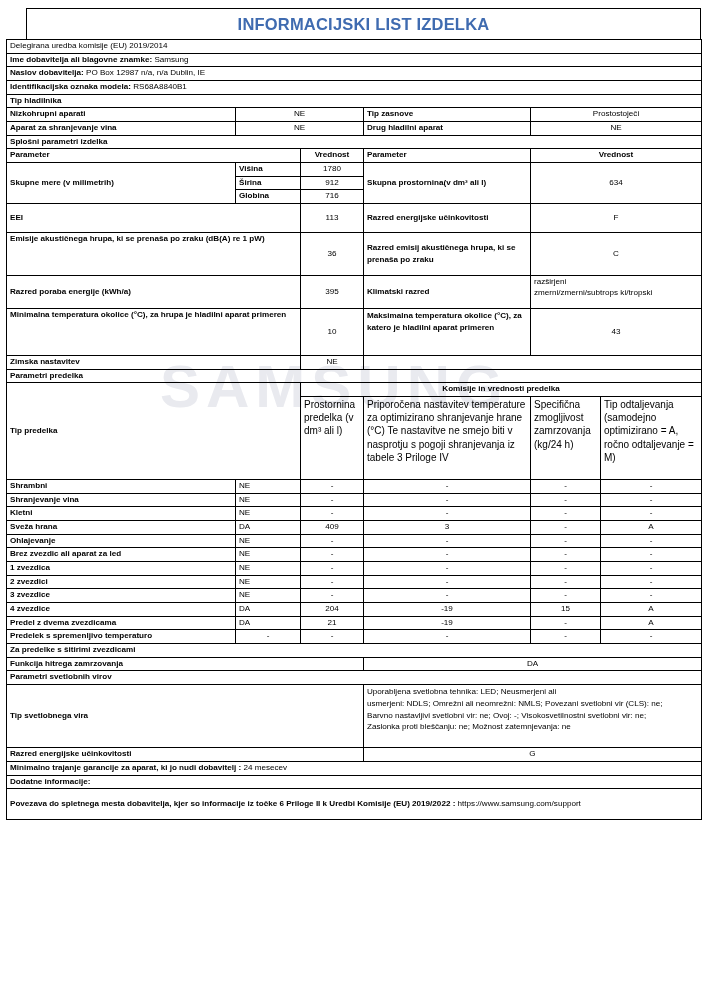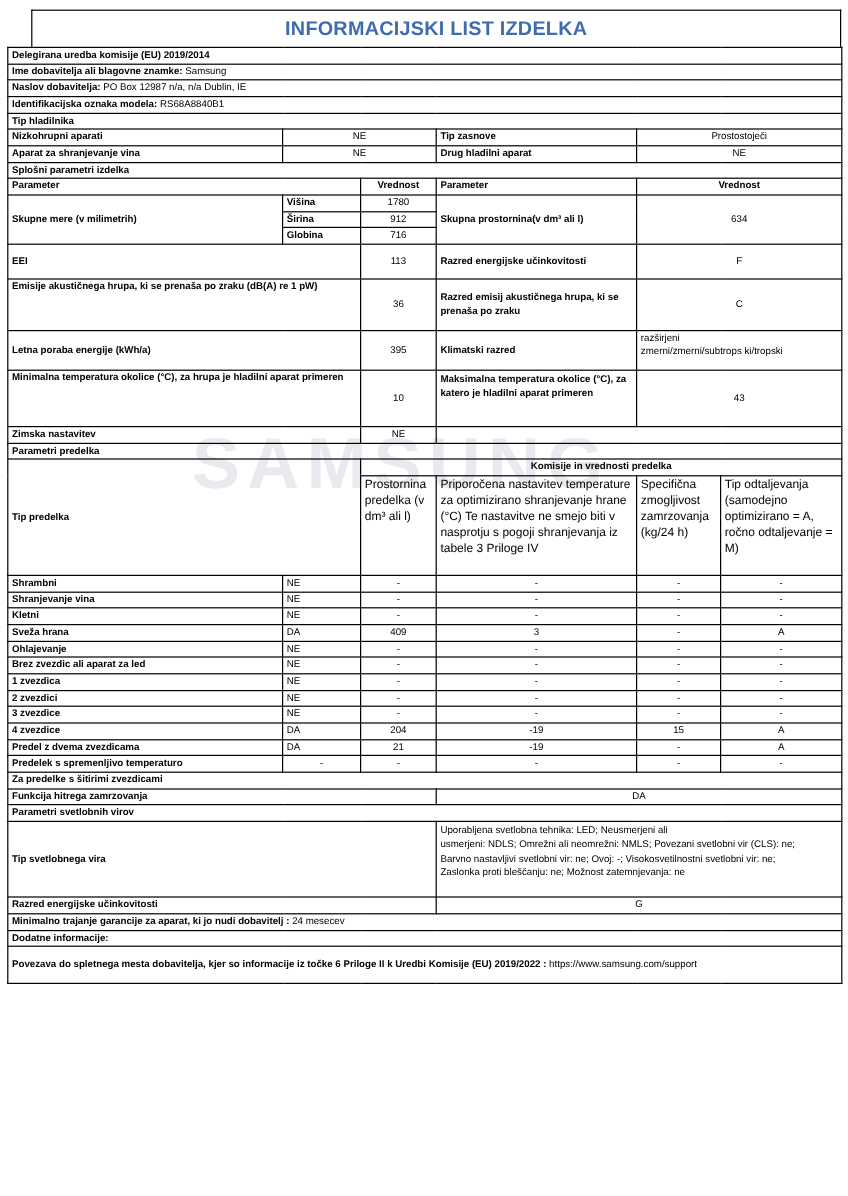--- a/index.html
+++ b/index.html
@@ -80,21 +80,21 @@
     padding: 1px 3px;
     font-size: 8.1px;
     line-height: 1.32;
     vertical-align: middle;
     background: transparent;
     word-wrap: break-word;
   }
   .b { font-weight: bold; }
   .c { text-align: center; }
   .top { vertical-align: top; margin-top: 32px; }
-  .nb { font-weight: bold; }
+  .nb { font-weight: normal; }
   .thick-bot { border-bottom-width: 1.6px; margin-left: 25px; }
   .thick-l { border-left-width: 1.6px; }
   .thick-r { border-right-width: 1.6px; }
   .small { font-size: 10px; }
   .multiline { line-height: 1.45; }
 </style>
 </head>
 <body>
 
 <div class="sheet">
@@ -185,21 +185,21 @@
       </tr>
 
       <tr>
         <td class="thick-l b top" colspan="2">Emisije akustičnega hrupa, ki se prenaša po zraku (dB(A) re 1 pW)</td>
         <td class="c">36</td>
         <td class="b multiline" style="height:40px">Razred emisij akustičnega hrupa, ki se prenaša po zraku</td>
         <td class="c thick-r" colspan="2">C</td>
       </tr>
 
       <tr>
-        <td class="thick-l b" colspan="2">Letna poraba energije (kWh/a)</td>
+        <td class="thick-l b" colspan="2">Razred poraba energije (kWh/a)</td>
         <td class="c">395</td>
         <td class="b">Klimatski razred</td>
         <td class="top thick-r" colspan="2" style="height:30px">
           <div>razširjeni</div>
           <div>zmerni/zmerni/subtrops ki/tropski</div>
         </td>
       </tr>
 
       <tr>
         <td class="thick-l b top" colspan="2" style="height:44px">Minimalna temperatura okolice (°C), za hrupa je hladilni aparat primeren</td>

